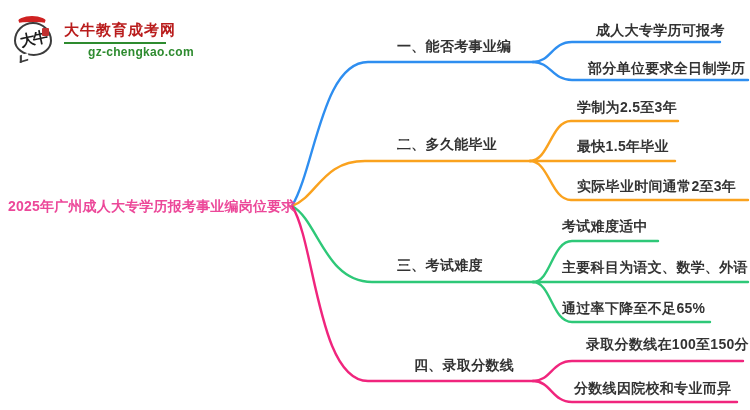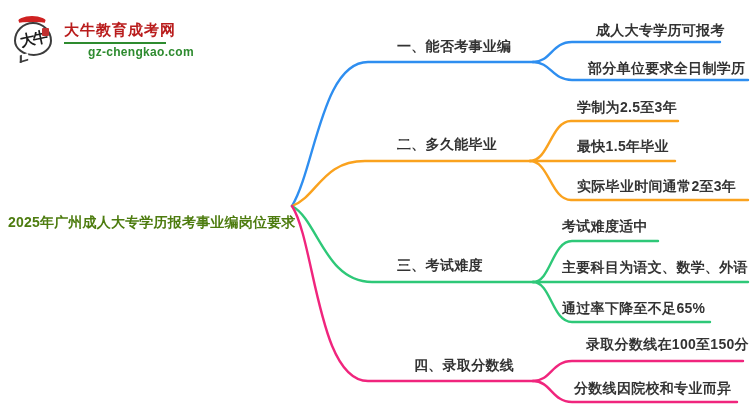--- a/index.html
+++ b/index.html
@@ -35,22 +35,22 @@
   .logo-divider { height:2px; margin:2px 0 1px 0; width:102px; }
   .logo-url { font-size:12px; font-weight:bold; letter-spacing:0.3px; }
 
   
   .map-svg { position:absolute; left:0; top:0; width:750px; height:410px; }
   .node-label {
     position:absolute; font-size:14px; line-height:20px; font-weight:600;
     color:#333; white-space:nowrap; letter-spacing:0.3px;
   }
   .center-label {
-    position:absolute; left:8px; top:212px; font-size:14px; line-height:20px;
-    font-weight:600; color:#4d7c0f; white-space:nowrap; letter-spacing:0.2px;
+    position:absolute; left:8px; top:196px; font-size:14px; line-height:20px;
+    font-weight:600; color:#ec4899; white-space:nowrap; letter-spacing:0.2px;
   }
 </style>
 </head>
 <body>
 
 <div class="stage">
 
   <div class="logo">
     <div class="logo-icon">
       <div class="red-arc"></div>

